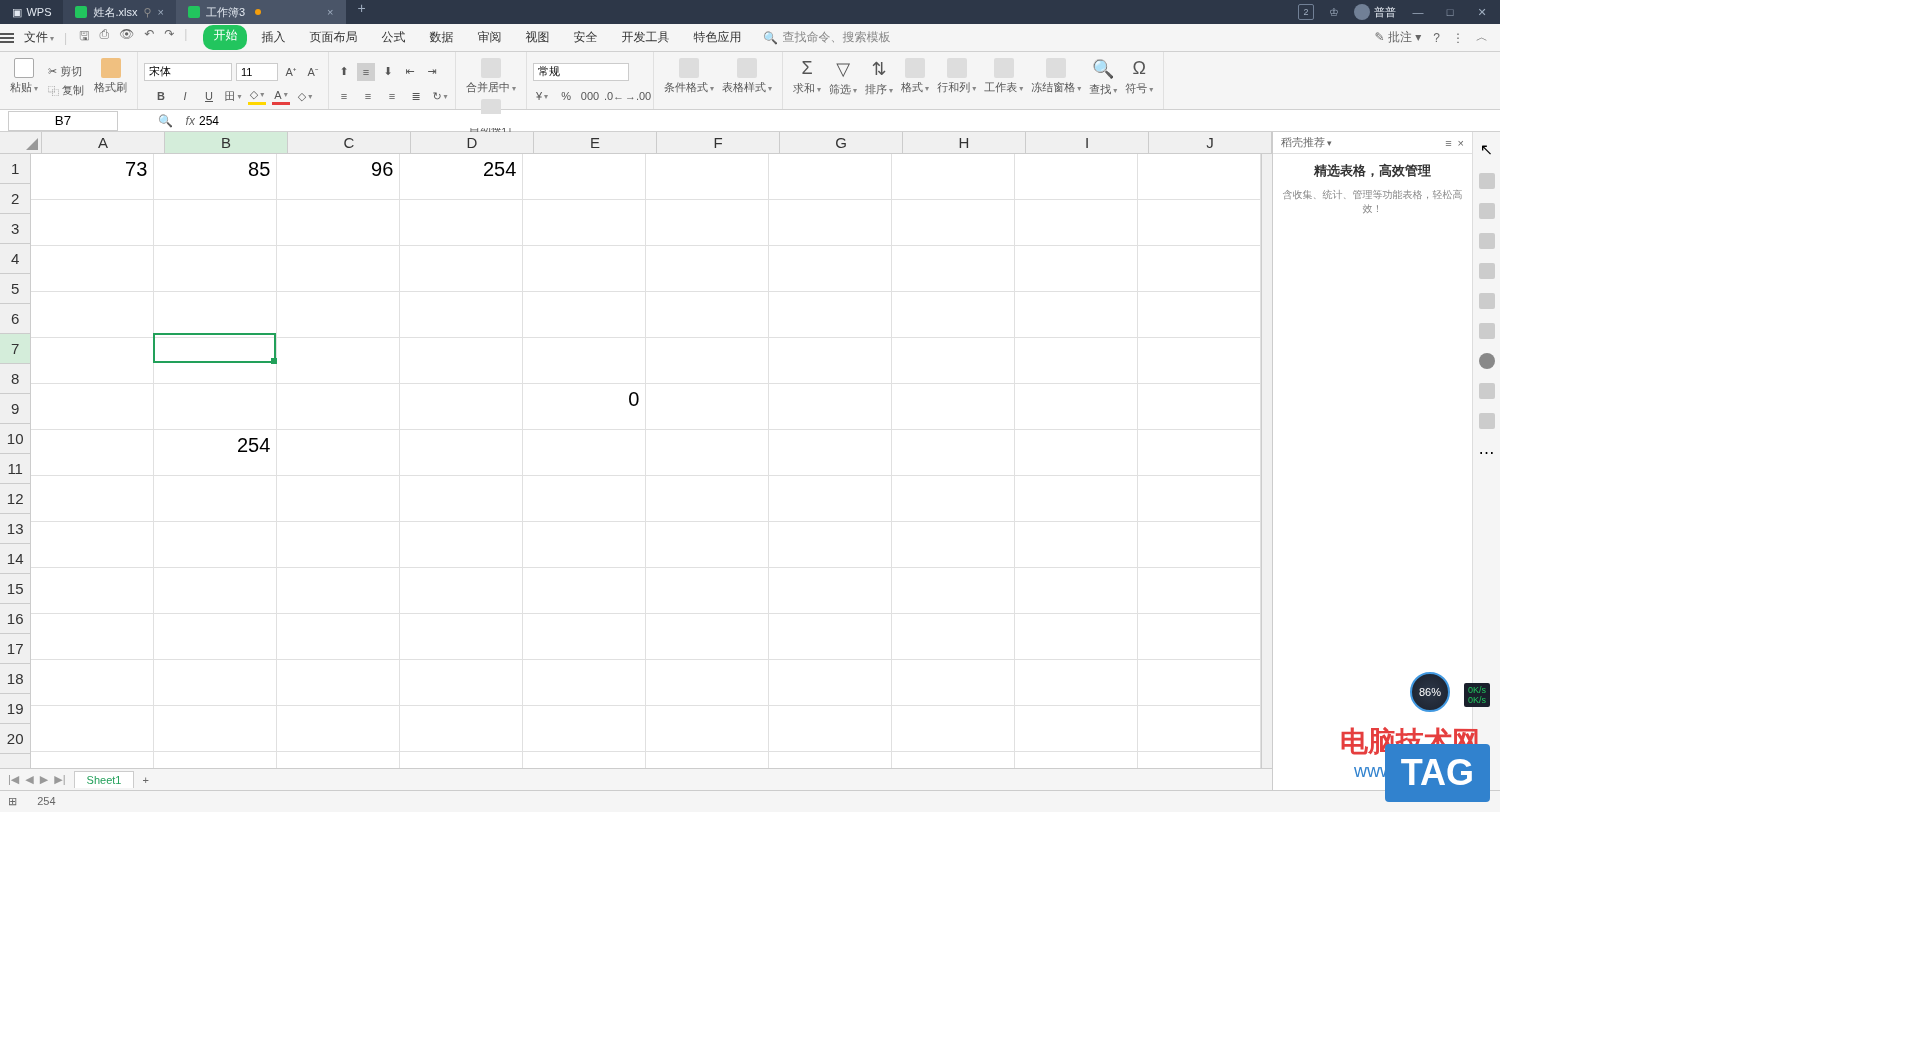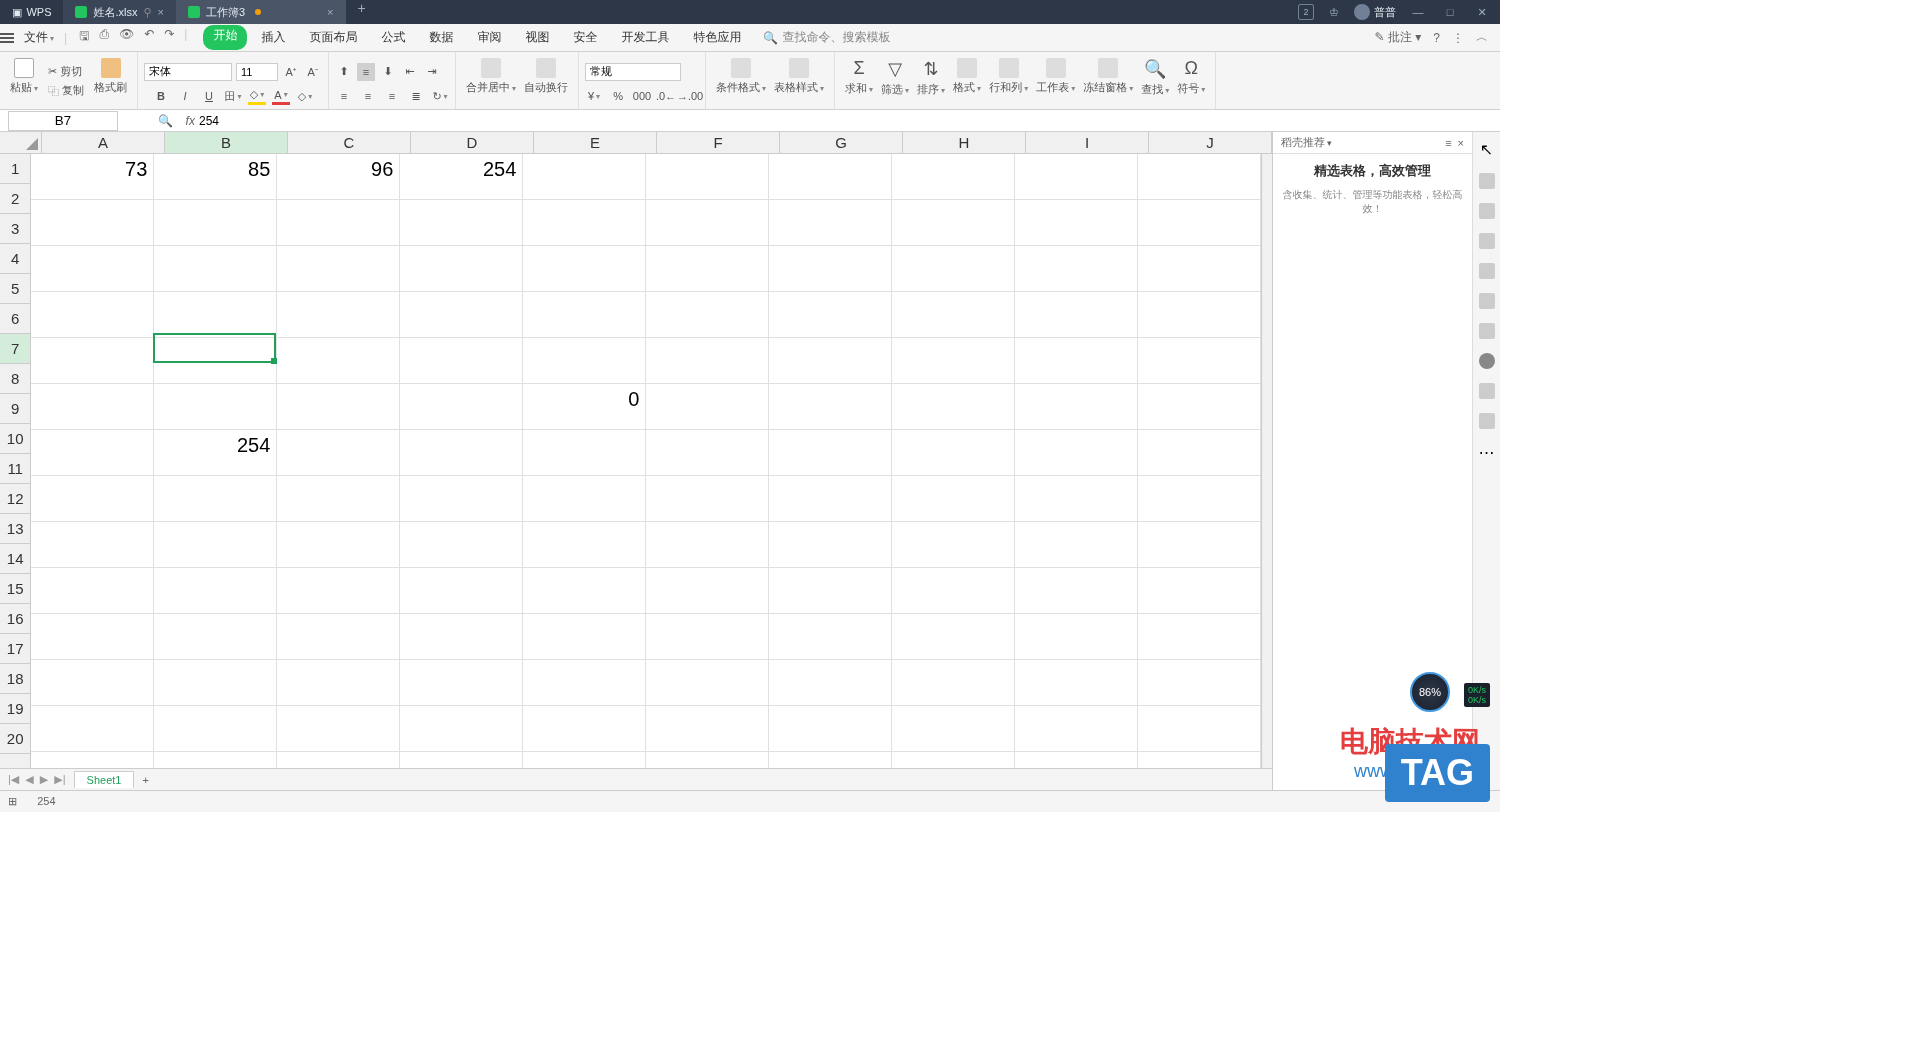--- a/index.html
+++ b/index.html
@@ -246,21 +246,21 @@
       <span class="fmt-btn">⇥</span>
     </div>
     <div class="rg-bottom">
       <span class="fmt-btn">≡</span>
       <span class="fmt-btn">≡</span>
       <span class="fmt-btn">≡</span>
       <span class="fmt-btn">≣</span>
       <span class="fmt-btn dropdown-arrow">↻</span>
     </div>
   </div>
-  <div class="ribbon-group" style="flex-direction:row">
+  <div class="ribbon-group" style="flex-direction:column">
     <div class="big-btn">
         <div class="big-icon"></div>
         <span class="dropdown-arrow">合并居中</span>
       </div>
     <div class="big-btn">
         <div class="big-icon"></div>
         <span>自动换行</span>
       </div>
   </div>
   <div class="ribbon-group">

